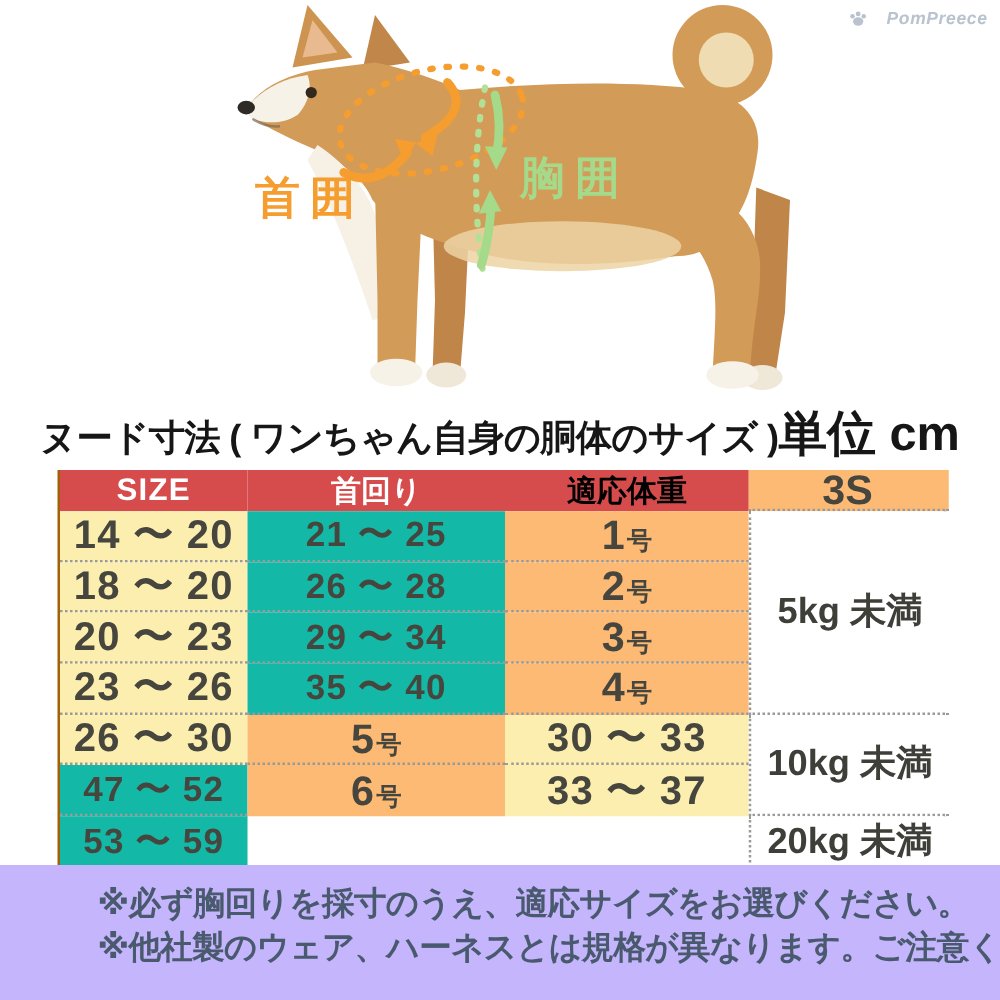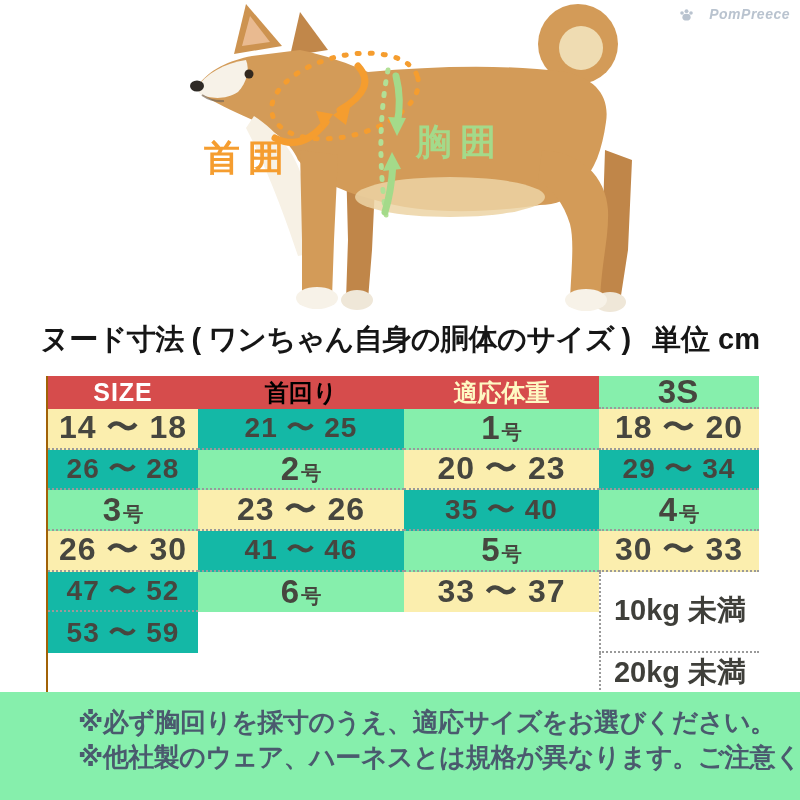--- a/index.html
+++ b/index.html
@@ -14,53 +14,53 @@
     color:#b9c3cf;font-size:14px;font-weight:bold;font-style:italic;letter-spacing:.5px;
   }
   
   .dog-wrap{position:absolute;left:150px;top:0;width:520px;height:315px;}
   
   .title-bar{
     position:absolute;left:40px;top:320px;width:720px;display:flex;align-items:baseline;
     font-weight:bold;color:#161616;white-space:nowrap;justify-content:center;
   }
   .title-main{font-size:29px;letter-spacing:-.5px;}
-  .title-unit{font-size:29px;margin-left:auto;}
+  .title-unit{font-size:39px;margin-left:auto;}
   
   .size-table{
     position:absolute;left:46px;top:376px;width:711px;height:318px;
     display:grid;
     grid-template-columns:150px 206px 195px 160px;
     grid-template-rows:33px repeat(7, 40.7px);
     border-left:2px solid #a16207;border-right:2px solid #6f6f6f;
     border-bottom:2px dotted #9a9a9a;
     box-sizing:border-box;
   }
   .cell{display:flex;align-items:center;justify-content:center;box-sizing:border-box;}
-  .th{background:#d64c4c;font-weight:bold;font-size:24px;color:#fef9c3;}
+  .th{background:#d64c4c;font-weight:bold;font-size:24px;color:#000000;}
   .th.size{color:#ffffff;font-size:25px;letter-spacing:1px;}
-  .th.neck{color:#000000;}
+  .th.neck{color:#ffffff;}
   .th.chest{color:#e7e3b4;}
   .td{font-weight:600;color:#46463f;}
-  .td.size{font-size:33px;font-weight:700;background:#86efac;}
+  .td.size{font-size:33px;font-weight:700;background:#fdba74;}
   .td.size .suffix{font-size:20px;margin-top:9px;margin-left:2px;}
   .td.neck{background:#fbeeae;font-size:32px;letter-spacing:1px;}
   .td.chest{background:#14b8a6;font-size:28px;letter-spacing:1px;}
   .td.weight{
     background:#ffffff;font-size:29px;font-weight:600;color:#3f3f3a;
     border-left:2px dotted #9a9a9a;grid-column:4;
   }
   .rsep{border-bottom:2px dotted #9a9a9a;}      
   .gsep{border-bottom:2px dotted #9a9a9a;}      
   .w1{grid-row:2/6;}
   .w2{grid-row:6/8;}
   .w3{grid-row:8/9;}
   
   .footer{
-    position:absolute;left:0;top:692px;width:800px;height:108px;background:#86efac;
+    position:absolute;left:0;top:692px;width:800px;height:108px;background:#c4b5fd;
     box-sizing:border-box;padding:13px 20px 0 78px;
     color:#4a5a6e;font-size:26px;font-weight:600;line-height:35px;letter-spacing:-.5px;
   }
   .footer p{margin:0;white-space:nowrap;}
 </style>
 </head>
 <body>
 
 <div class="logo">
   <svg width="15" height="15" viewBox="0 0 20 20">
@@ -140,21 +140,21 @@
 <div class="size-table">
 
   <div class="cell th size">SIZE</div>
   <div class="cell th neck">首回り</div>
   <div class="cell th">適応体重</div>
 
   <div class="cell td size rsep">
       <span>3S</span>
       <span class="suffix"></span>
     </div>
-  <div class="cell td neck rsep">14 〜 18</div>
+  <div class="cell td neck rsep">14 〜 20</div>
   <div class="cell td chest rsep">21 〜 25</div>
 
   <div class="cell td size rsep">
       <span>1</span>
       <span class="suffix">号</span>
     </div>
   <div class="cell td neck rsep">18 〜 20</div>
   <div class="cell td chest rsep">26 〜 28</div>
 
   <div class="cell td size rsep">
@@ -169,36 +169,36 @@
       <span class="suffix">号</span>
     </div>
   <div class="cell td neck rsep">23 〜 26</div>
   <div class="cell td chest rsep">35 〜 40</div>
 
   <div class="cell td size rsep">
       <span>4</span>
       <span class="suffix">号</span>
     </div>
   <div class="cell td neck rsep">26 〜 30</div>
-  <div class="cell td chest rsep">41 〜 46</div>
 
   <div class="cell td size rsep">
       <span>5</span>
       <span class="suffix">号</span>
     </div>
   <div class="cell td neck rsep">30 〜 33</div>
   <div class="cell td chest rsep">47 〜 52</div>
 
   <div class="cell td size">
       <span>6</span>
       <span class="suffix">号</span>
     </div>
   <div class="cell td neck">33 〜 37</div>
   <div class="cell td chest">53 〜 59</div>
 
+  <div class="cell td weight w1 gsep">5kg 未満</div>
   <div class="cell td weight w2 gsep">10kg 未満</div>
   <div class="cell td weight w3">20kg 未満</div>
 </div>
 
 <div class="footer">
   <p>※必ず胸回りを採寸のうえ、適応サイズをお選びください。</p>
   <p>※他社製のウェア、ハーネスとは規格が異なります。ご注意ください。</p>
 </div>
 
 </body></html>

